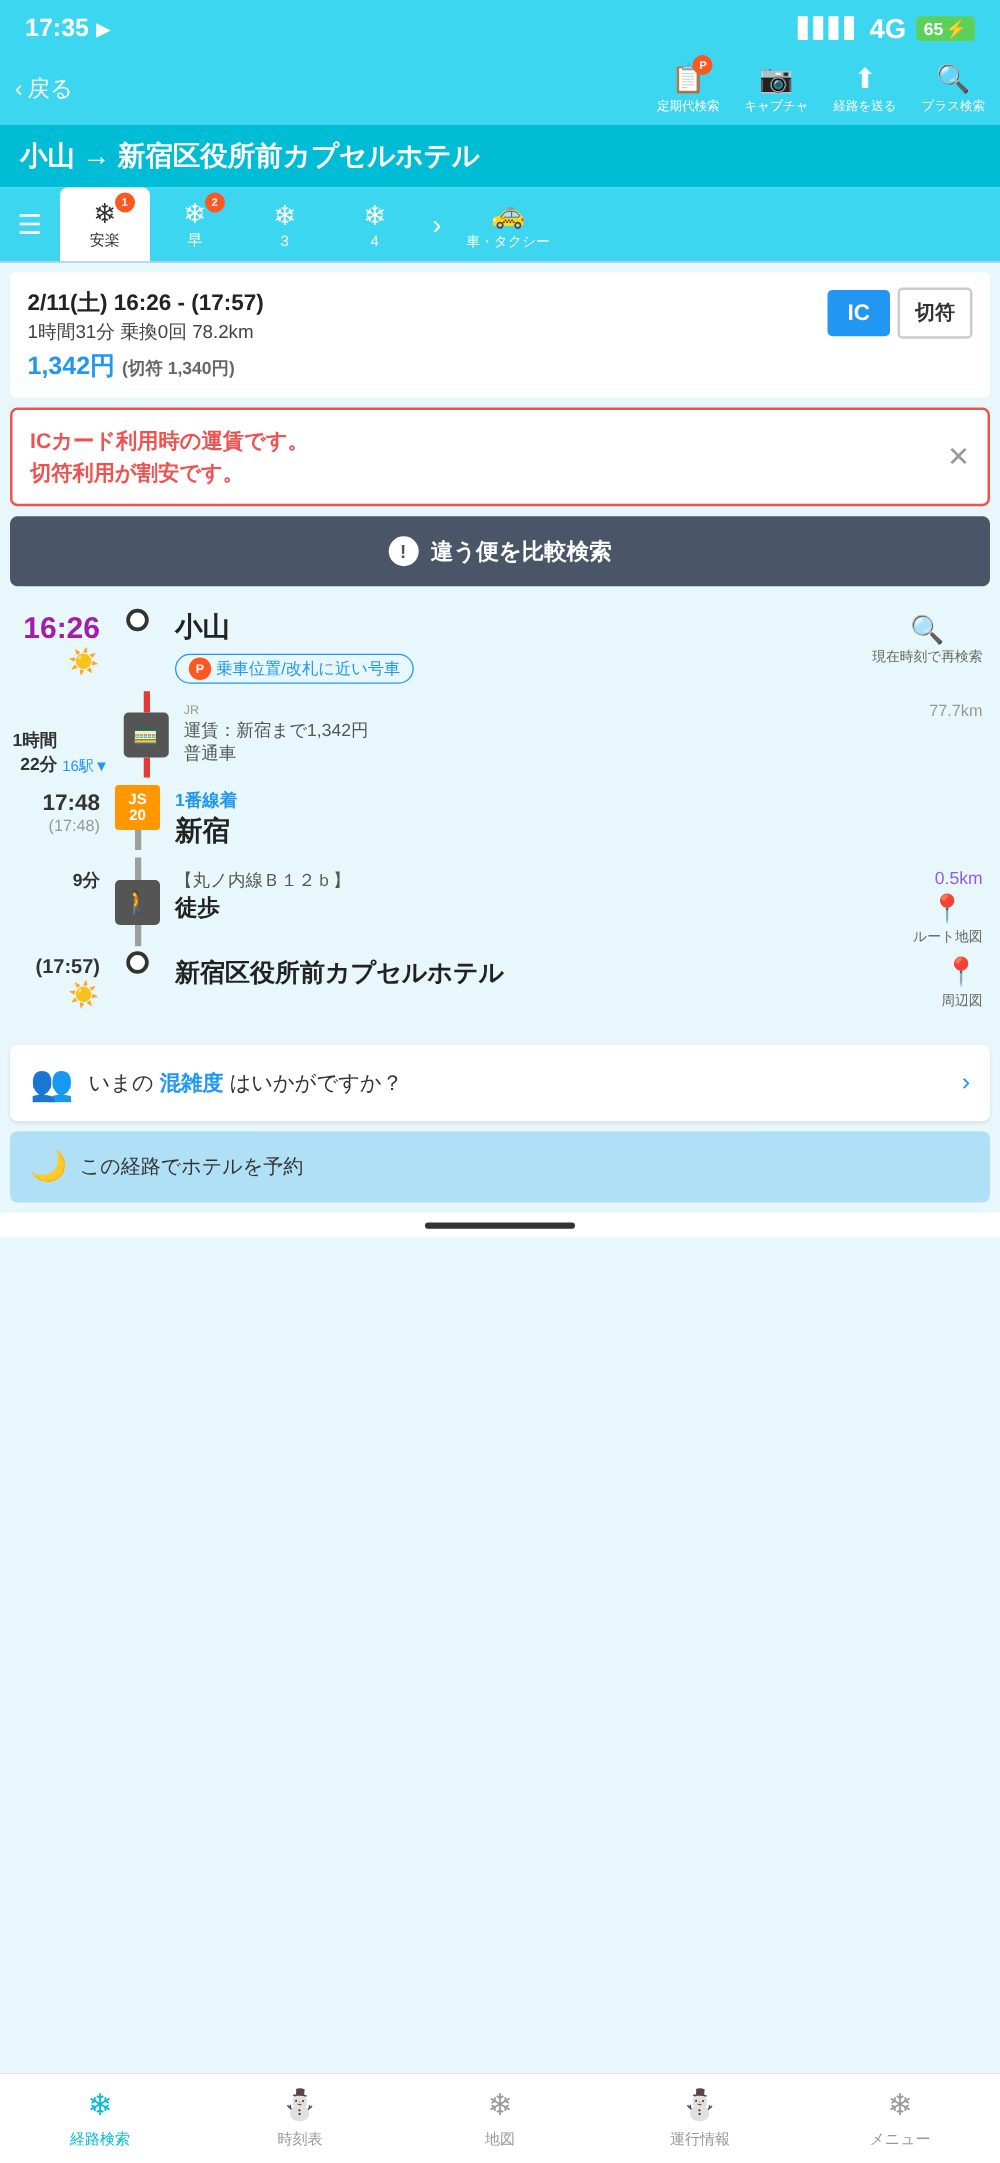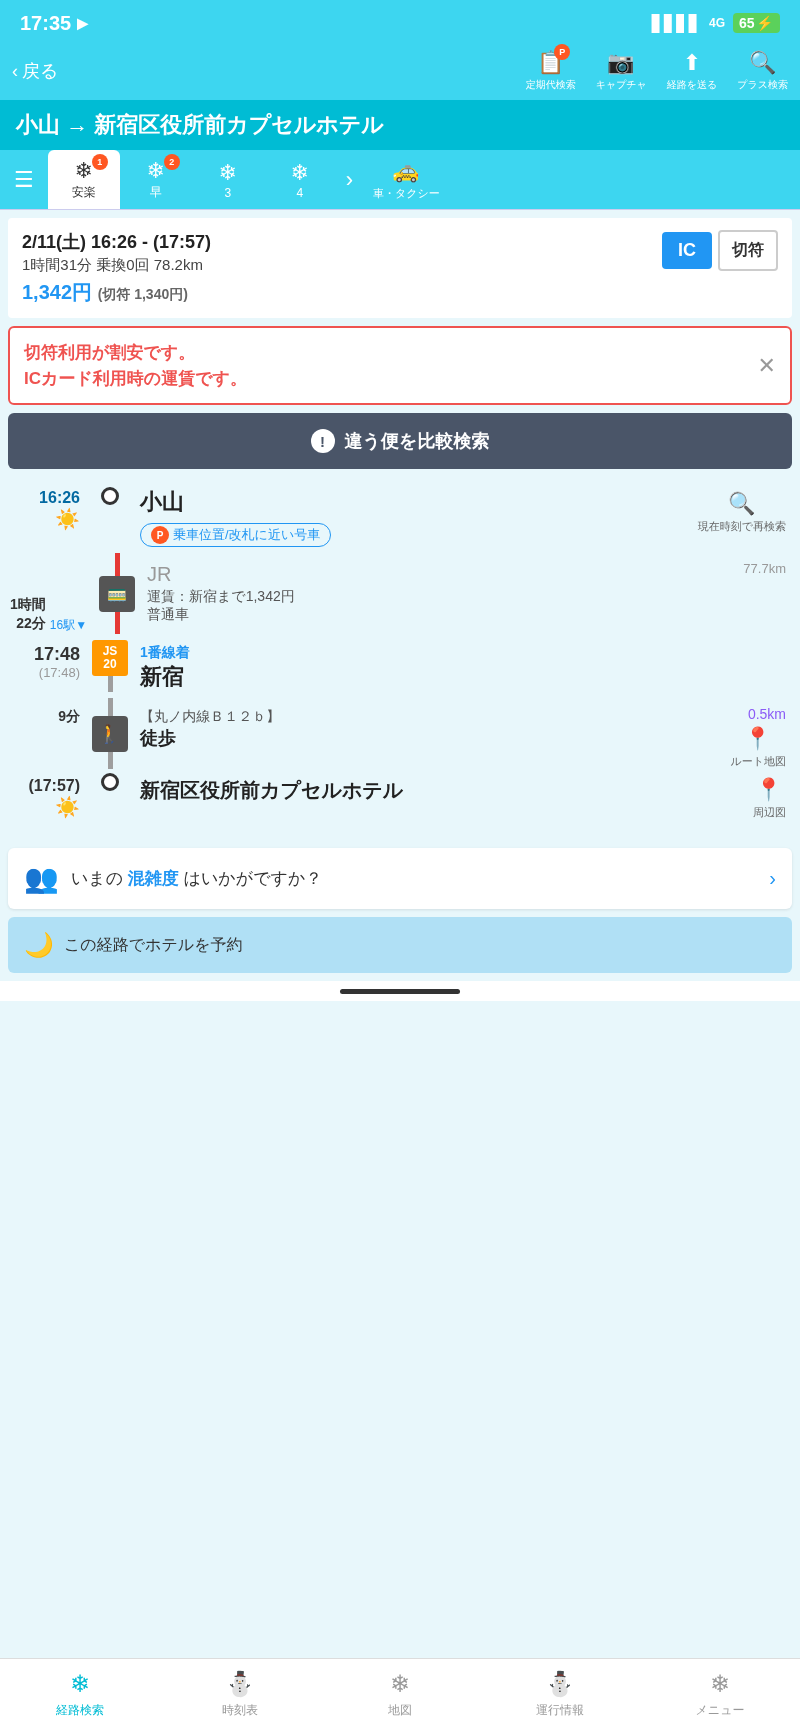--- a/index.html
+++ b/index.html
@@ -28,21 +28,21 @@
       display: flex;
       align-items: center;
       gap: 6px;
     }
     .status-right {
       display: flex;
       align-items: center;
       gap: 8px;
     }
     .signal-bars { color: #fff; font-size: 16px; }
-    .lte-label { color: #fff; font-size: 12px; font-weight: 600; }
+    .lte-label { color: #fff; font-size: 22px; font-weight: 600; }
     .battery-badge {
       background: #5bd15b;
       color: #fff;
       font-size: 14px;
       font-weight: 700;
       padding: 2px 6px;
       border-radius: 4px;
       display: flex;
       align-items: center;
       gap: 2px;
@@ -269,21 +269,21 @@
       padding: 6px 14px 6px 10px;
       gap: 12px;
     }
     .time-col {
       min-width: 70px;
       display: flex;
       flex-direction: column;
       align-items: flex-end;
       padding-top: 2px;
     }
-    .time-main { font-size: 16px; font-weight: 700; color: #0369a1; }
+    .time-main { font-size: 24px; font-weight: 700; color: #a21caf; }
     .sun-icon { font-size: 20px; }
 
     
     .timeline-col {
       display: flex;
       flex-direction: column;
       align-items: center;
       position: relative;
       width: 36px;
       flex-shrink: 0;
@@ -366,21 +366,21 @@
       display: flex;
       flex-direction: column;
       align-items: center;
       font-size: 11px;
       color: #666;
       gap: 2px;
       padding-top: 4px;
     }
     .seg-time-text { font-size: 14px; color: #333; font-weight: 600; line-height: 1.3; }
     .seg-stations { font-size: 12px; color: #2196f3; }
-    .seg-line-op { font-size: 20px; color: #999; }
+    .seg-line-op { font-size: 10px; color: #999; }
     .seg-line-name { font-size: 18px; font-weight: 700; color: #222; }
     .seg-fare { font-size: 14px; color: #555; margin-top: 2px; }
     .seg-car { font-size: 14px; color: #555; }
     .seg-km { font-size: 13px; color: #999; text-align: right; padding-top: 8px; }
     .js-badge {
       background: #ff9800;
       color: #fff;
       font-size: 12px;
       font-weight: 700;
       padding: 2px 5px;
@@ -567,22 +567,22 @@
     </div>
     <div class="ic-buttons">
       <button class="ic-btn">IC</button>
       <button class="kippu-btn">切符</button>
     </div>
   </div>
 </div>
 
 <div class="warning-box">
   <div class="warning-text">
+    <div>ICカード利用時の運賃です。</div>
     <div>切符利用が割安です。</div>
-    <div>ICカード利用時の運賃です。</div>
   </div>
   <button class="warning-close">✕</button>
 </div>
 
 <button class="compare-btn">
   <span class="exclaim">!</span>
   <span>違う便を比較検索</span>
 </button>
 
 <div class="route-detail">

